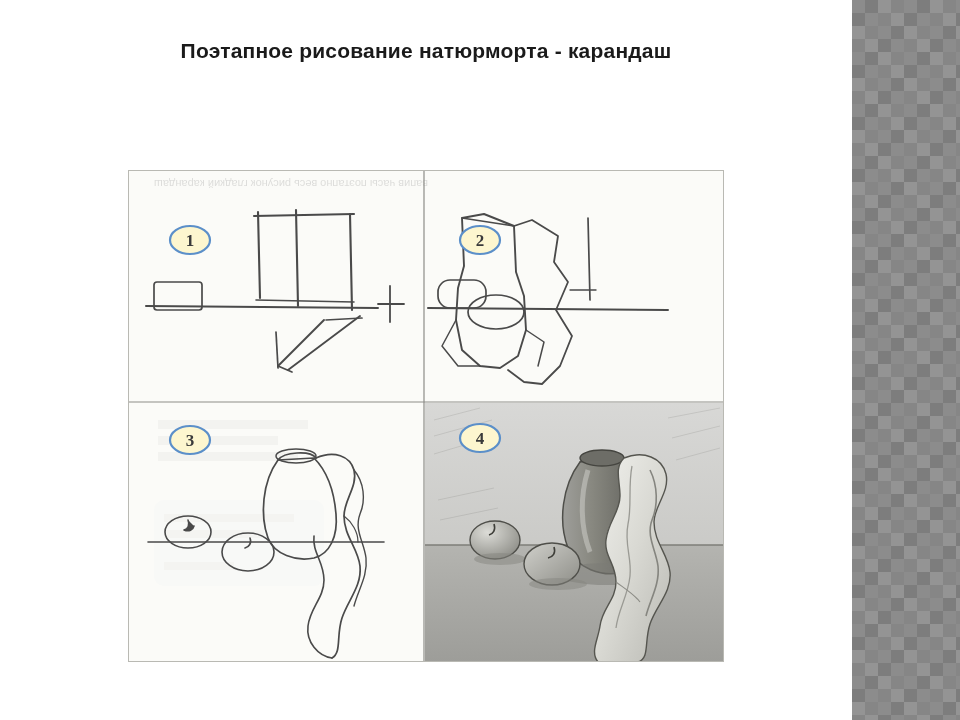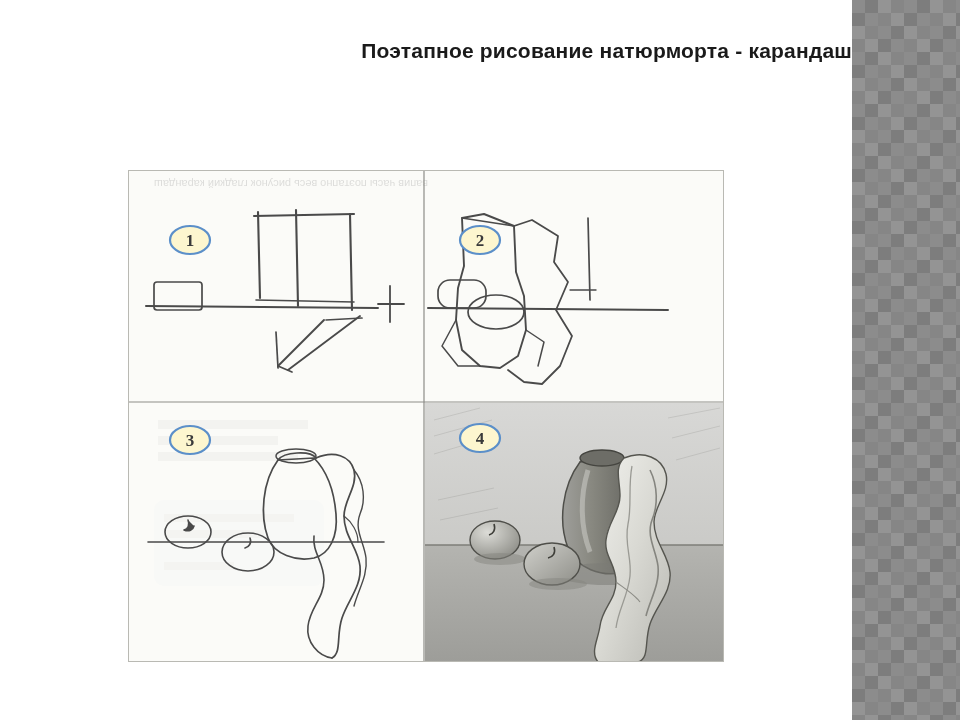--- a/index.html
+++ b/index.html
@@ -43,21 +43,21 @@
       linear-gradient(45deg, rgba(255,255,255,0.07) 25%, transparent 25%, transparent 75%, rgba(255,255,255,0.07) 75%),
       linear-gradient(45deg, rgba(255,255,255,0.07) 25%, transparent 25%, transparent 75%, rgba(255,255,255,0.07) 75%);
     background-size: 52px 52px;
     background-position: 0 0, 26px 26px;
   }
   .title {
     position: absolute;
     left: 0;
     top: 38px;
     width: 852px;
-    text-align: right;
+    text-align: center;
     font-size: 21px;
     font-weight: bold;
     color: #1a1a1a;
     letter-spacing: 0.2px;
     line-height: 26px;
   }
   .figure {
     position: absolute;
     left: 128px;
     top: 170px;

